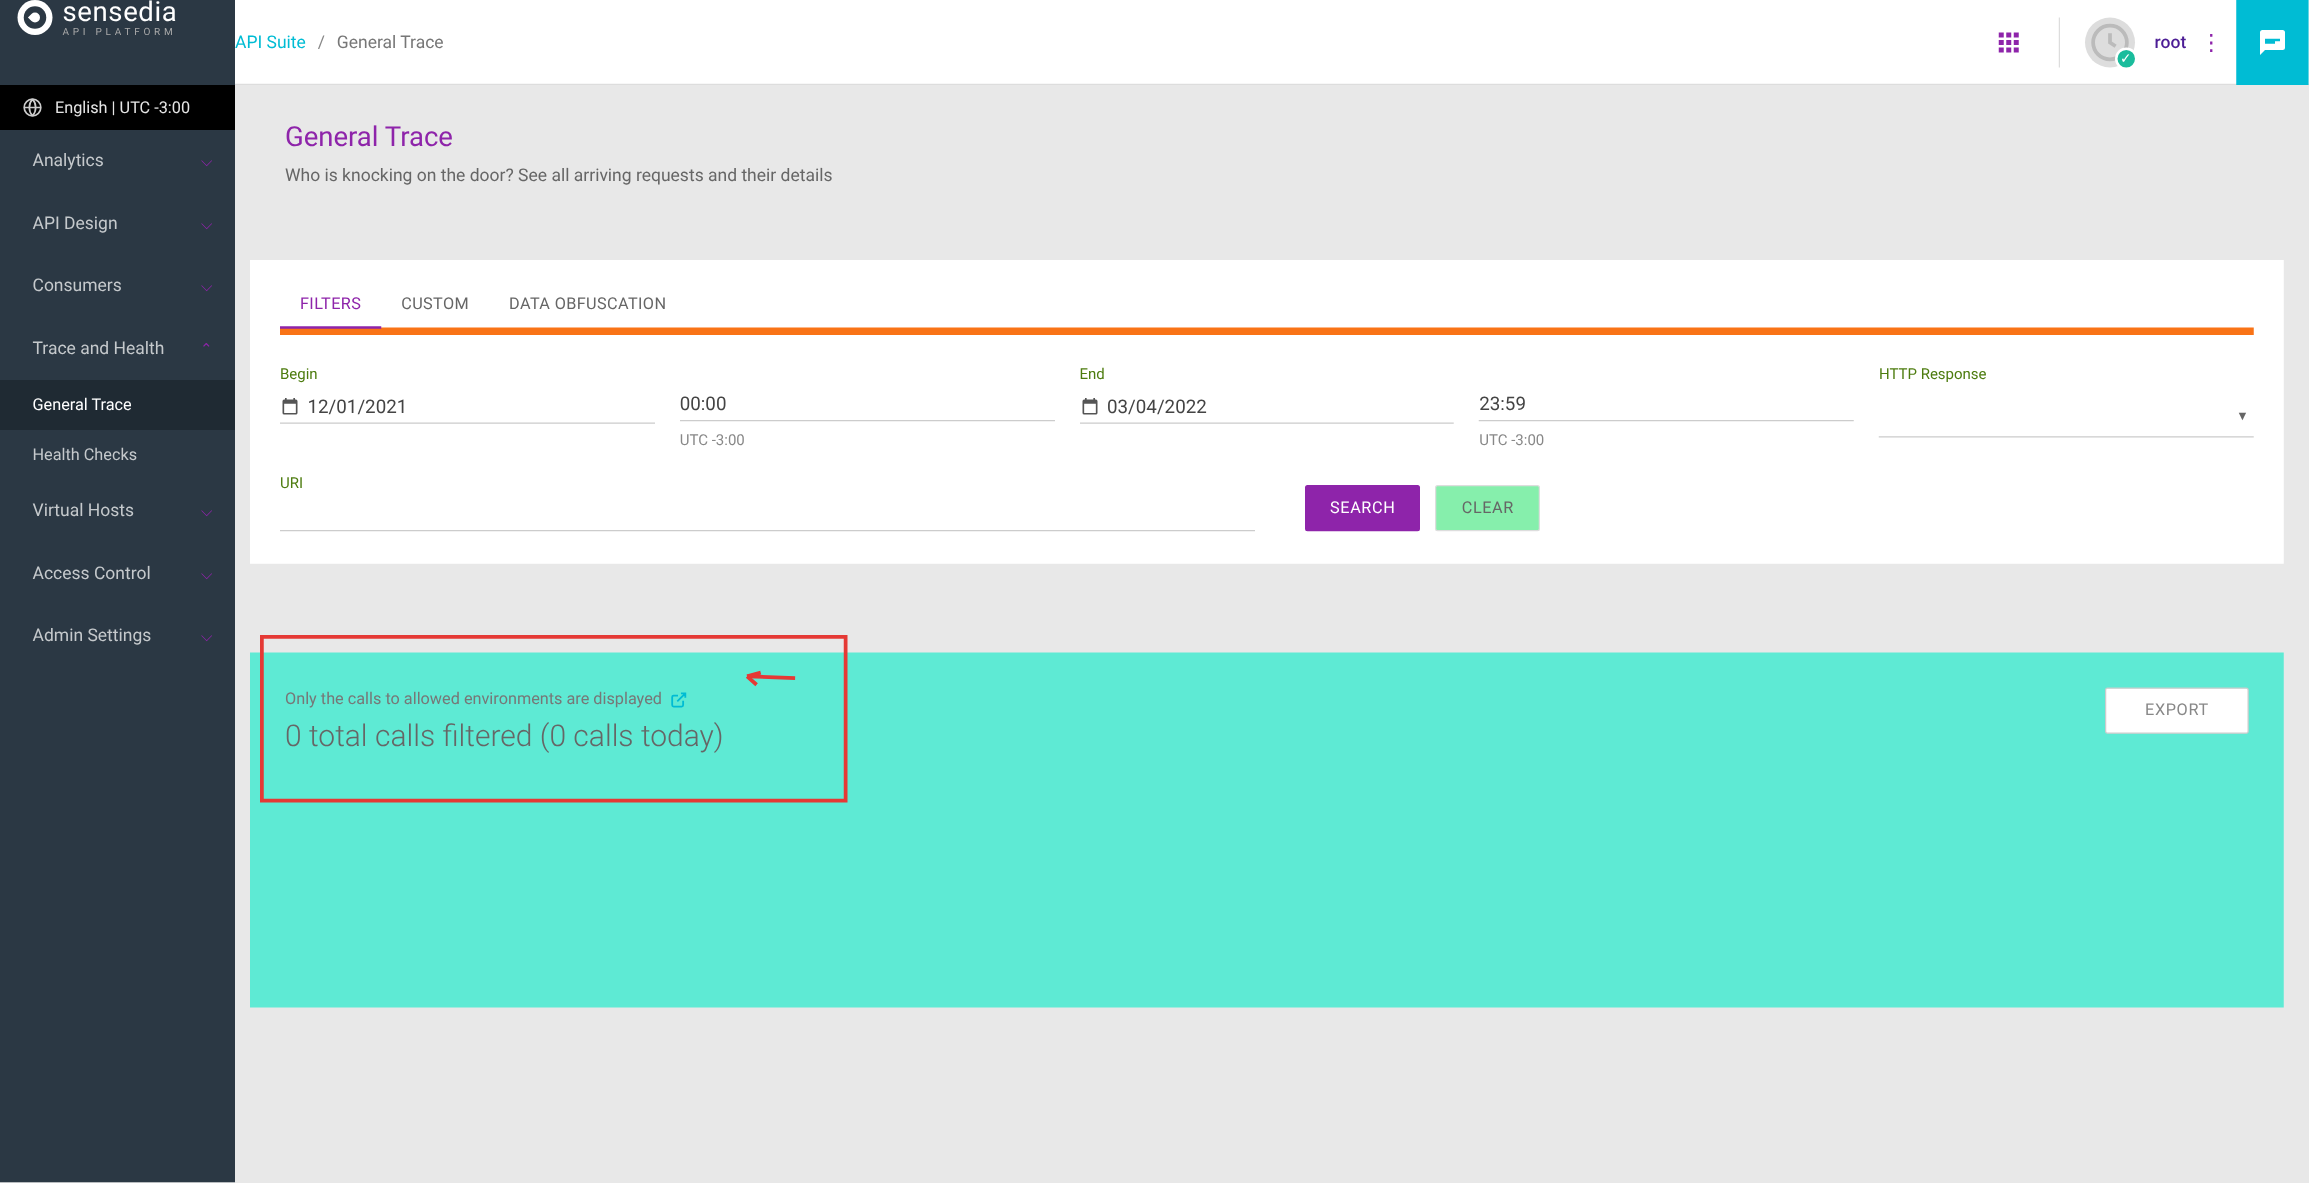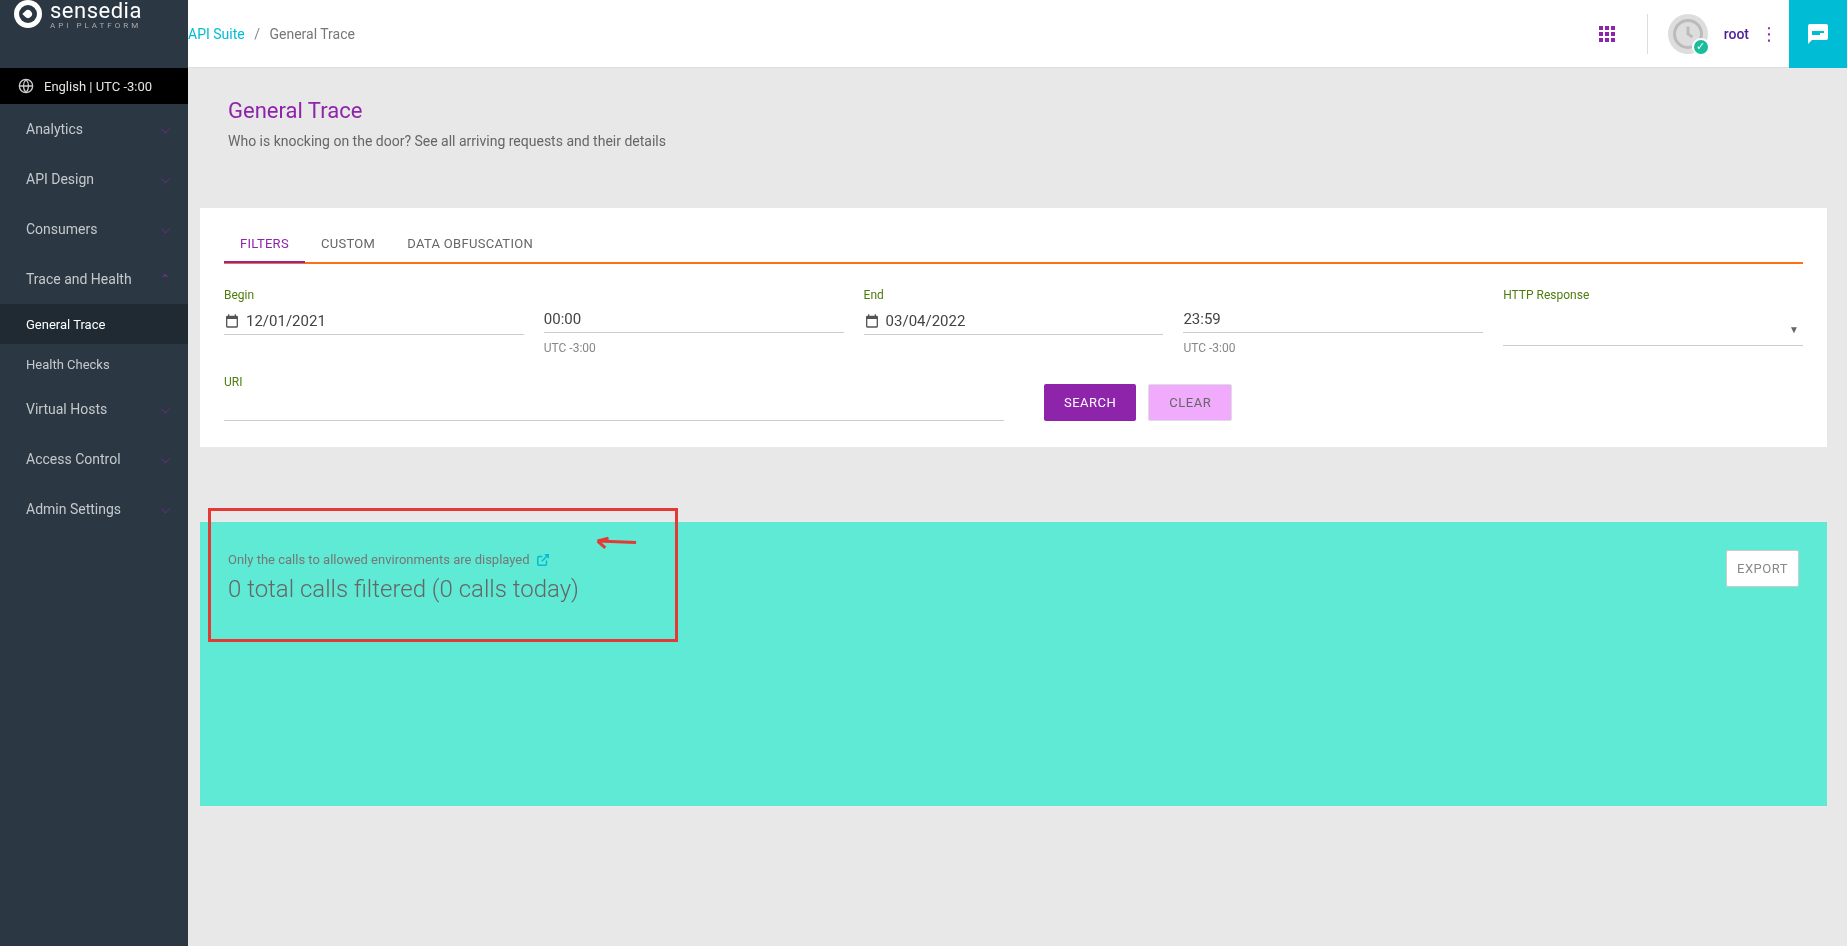--- a/index.html
+++ b/index.html
@@ -41,50 +41,50 @@
 .kebab { width:40px; text-align:center; color:#8e24aa; cursor:pointer; font-size:18px; }
 .chat-btn { width:58px; height:68px; background:#00bcd4; display:flex; align-items:center; justify-content:center; color:#fff; cursor:pointer;}
 
 
 .page-header { position:absolute; left:188px; top:68px; right:0; padding: 30px 40px 26px 40px; background:#e8e8e8;}
 .page-title { font-size: 22px; color:#8e24aa; font-weight:400; margin-bottom:10px;}
 .page-subtitle { font-size:14px; color:#666; }
 
 
 .filter-panel { position:absolute; left:200px; top:208px; right:20px; background:#fff; padding: 18px 24px 26px 24px;}
-.tabs { display:flex; border-bottom:2px solid #f97316; margin-bottom: 24px;}
+.tabs { display:flex; border-bottom:6px solid #f97316; margin-bottom: 24px;}
 .tab { padding: 10px 16px; font-size:13px; color:#666; cursor:pointer; letter-spacing:0.3px;}
 .tab.active { color:#8e24aa; border-bottom: 2px solid #8e24aa; margin-bottom:-1px;}
 .filter-row { display:flex; gap: 20px; }
 .field { flex:1; }
 .field-label { font-size:12px; color:#4d7c0f; margin-bottom:6px; display:block;}
 .field-input-wrap { display:flex; align-items:center; border-bottom:1px solid #ccc; padding: 4px 0; }
 .field-input-wrap.nolabel { margin-top:18px;}
 .field-value { font-size:15px; color:#444; }
 .cal-icon { margin-right:6px; color:#555;}
 .utc-note { font-size:12px; color:#888; margin-top:8px;}
 .http-field { flex:1; position:relative;}
 .http-underline { border-bottom:1px solid #ccc; height:26px; margin-top:18px; position:relative;}
 .dropdown-caret { position:absolute; right:4px; top:4px; font-size:10px; color:#666;}
 .filter-row2 { display:flex; align-items:flex-end; margin-top:20px;}
 .uri-field { width: 780px; }
 .uri-underline { border-bottom:1px solid #ccc; height:26px; margin-top:4px;}
 .btn-group { margin-left: 40px; display:flex; gap:12px;}
 .btn { padding: 10px 20px; font-size:13px; border-radius:2px; cursor:pointer; letter-spacing:0.5px;}
 .btn-primary { background:#8e24aa; color:#fff; border:none;}
-.btn-secondary { background:#f0abfc; color:#666; border:1px solid #ddd;}
+.btn-secondary { background:#86efac; color:#666; border:1px solid #ddd;}
 
 
 .results-panel { position:absolute; left:200px; top:522px; right:20px; background:#5eead4; padding: 30px 28px; height: 284px;}
 .highlight-box { position:absolute; left:208px; top:508px; width:470px; height:134px; border:3px solid #e53935; pointer-events:none;}
 .arrow-anno { position:absolute; left:595px; top:530px; color:#e53935; font-size:28px; pointer-events:none; transform:rotate(30deg);}
 .env-note { font-size:13px; color:#777; display:flex; align-items:center; gap:6px;}
 .ext-link-icon { color:#00bcd4; cursor:pointer;}
 .result-count { font-size:24px; color:#666; font-weight:300; margin-top:8px;}
-.export-btn { position:absolute; right:28px; top:28px; padding:10px 10px; font-size:13px; color:#888; background:#fff; border:1px solid #ccc; border-radius:2px; cursor:pointer; letter-spacing:0.5px;}
+.export-btn { position:absolute; right:28px; top:28px; padding:10px 31px; font-size:13px; color:#888; background:#fff; border:1px solid #ccc; border-radius:2px; cursor:pointer; letter-spacing:0.5px;}
 
 svg { display:block; }
 </style>
 </head>
 <body>
 
 <div class="sidebar">
   <div class="logo">
     <div class="logo-mark">
         <div class="logo-mark-inner">

